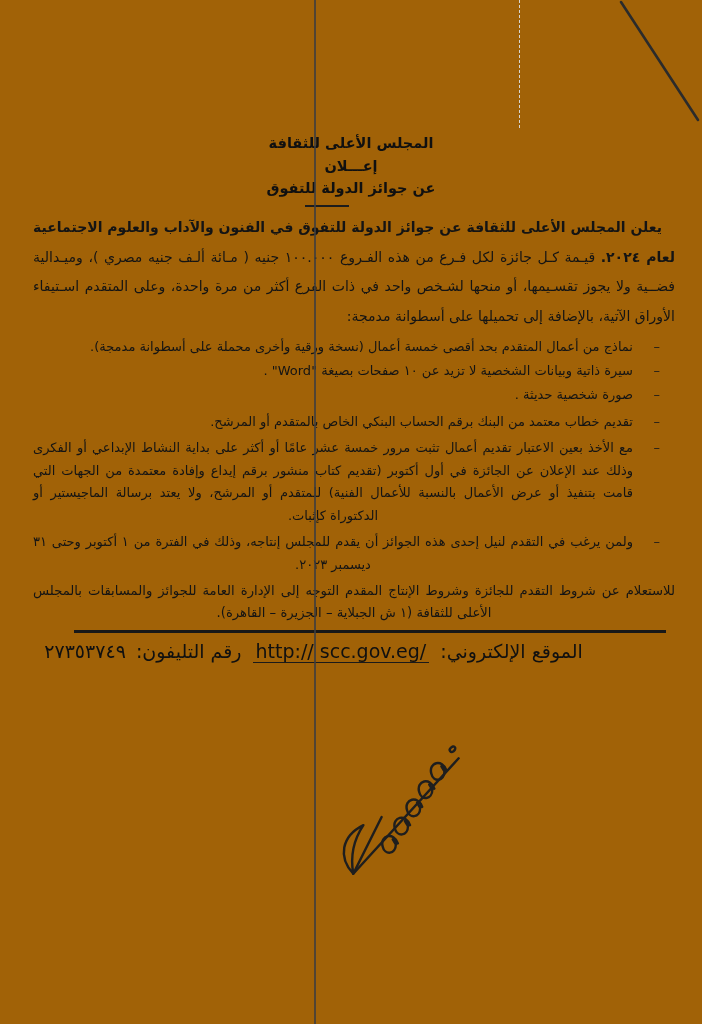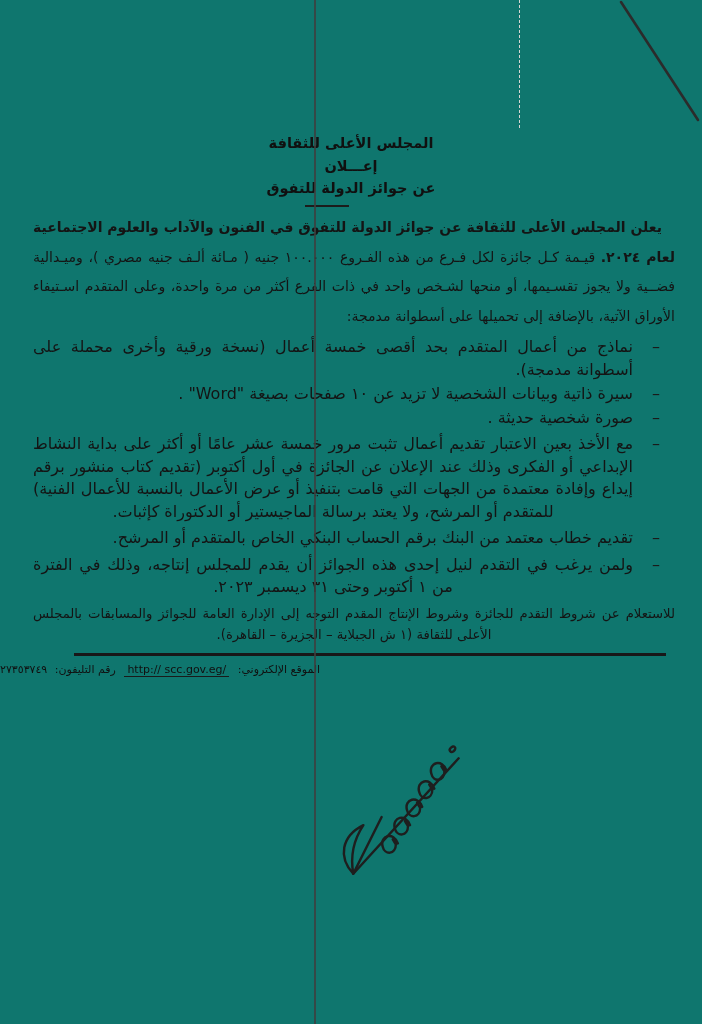--- a/index.html
+++ b/index.html
@@ -1,46 +1,46 @@
 <!DOCTYPE html>
 <html lang="ar" dir="rtl"><head>
 <meta charset="utf-8">
 <style>
   html,body{margin:0;padding:0;background:#e8e8e6;}
   .page{
     position:relative;width:702px;height:1024px;margin:0 auto;
-    background:#0f766e;overflow:hidden;
+    background:#a16207;overflow:hidden;
     font-family:"DejaVu Sans",sans-serif;color:#161616;
     direction:rtl;
   }
   
   .fold-line{position:absolute;top:0;bottom:0;left:314px;width:2px;
     background:#3e3e3e;opacity:.82;z-index:9;pointer-events:none;}
   .diag-svg{position:absolute;top:0;left:0;width:702px;height:1024px;z-index:9;pointer-events:none;}
   .crease{position:absolute;top:0;left:519px;height:128px;width:0;
     border-left:1px dashed #d6d6d2;z-index:1;}
   
   .doc-header{padding-top:132px;text-align:center;font-weight:700;
     font-size:14.5px;line-height:22.5px;color:#101010;}
   .header-underline{width:44px;height:2.5px;background:#1c1c1c;
     margin:5px auto 0;transform:translateX(-24px);}
   
   .doc-body{margin:6px 27px 0 33px;direction:rtl;text-align:justify;color:#141414;}
   .intro{margin:0;font-size:14px;line-height:29.5px;text-indent:13px;}
   .intro strong{font-weight:700;}
   .req-list{list-style:none;margin:5px 0 0;padding:0 42px 0 0;
-    font-size:16px;line-height:22.5px;}
+    font-size:13px;line-height:22.5px;}
   .req-list li{position:relative;margin:0 0 1.5px;}
   .req-list li::before{content:"–";position:absolute;right:-27px;top:0;color:#1a1a1a;}
   .req-list li.spaced{margin-top:4px;}
   .center-last{text-align:justify;text-align-last:center;}
   .closing{margin:4px 0 0;font-size:13.2px;line-height:21.5px;}
   
   .rule{height:3px;background:#181818;border:none;margin:7px 36px 0 74px;}
-  .doc-footer{margin:7px 75px 0 0;text-align:left;font-size:11px;color:#101010;}
+  .doc-footer{margin:7px 75px 0 0;text-align:center;font-size:19px;color:#101010;}
   .url{direction:ltr;unicode-bidi:isolate;display:inline-block;
     border-bottom:1.4px solid #1a1a1a;padding:0 3px;margin:0 5px;}
   .phone-number{margin-right:4px;letter-spacing:1px;}
   
   .signature{position:absolute;left:333px;top:740px;width:152px;height:147px;z-index:5;}
 </style>
 </head>
 <body>
 
 <div class="page">
@@ -61,22 +61,22 @@
   <main class="doc-body">
     <p class="intro">
       <strong>يعلن المجلس الأعلى للثقافة عن جوائز الدولة للتفوق في الفنون والآداب والعلوم الاجتماعية لعام ٢٠٢٤.</strong>
       <span>قيـمة كـل جائزة لكل فـرع من هذه الفـروع ١٠٠.٠٠٠ جنيه ( مـائة ألـف جنيه مصري )، وميـدالية فضــية ولا يجوز تقسـيمها، أو منحها لشـخص واحد في ذات الفرع أكثر من مرة واحدة، وعلى المتقدم اسـتيفاء الأوراق الآتية، بالإضافة إلى تحميلها على أسطوانة مدمجة:</span>
     </p>
 
     <ul class="req-list">
       <li>نماذج من أعمال المتقدم بحد أقصى خمسة أعمال (نسخة ورقية وأخرى محملة على أسطوانة مدمجة).</li>
       <li>سيرة ذاتية وبيانات الشخصية لا تزيد عن ١٠ صفحات بصيغة "Word" .</li>
       <li>صورة شخصية حديثة .</li>
+      <li class="spaced">تقديم خطاب معتمد من البنك برقم الحساب البنكي الخاص بالمتقدم أو المرشح.</li>
       <li class="spaced center-last">مع الأخذ بعين الاعتبار تقديم أعمال تثبت مرور خمسة عشر عامًا أو أكثر على بداية النشاط الإبداعي أو الفكرى وذلك عند الإعلان عن الجائزة في أول أكتوبر (تقديم كتاب منشور برقم إيداع وإفادة معتمدة من الجهات التي قامت بتنفيذ أو عرض الأعمال بالنسبة للأعمال الفنية) للمتقدم أو المرشح، ولا يعتد برسالة الماجيستير أو الدكتوراة كإثبات.</li>
-      <li class="spaced">تقديم خطاب معتمد من البنك برقم الحساب البنكي الخاص بالمتقدم أو المرشح.</li>
       <li class="spaced center-last">ولمن يرغب في التقدم لنيل إحدى هذه الجوائز أن يقدم للمجلس إنتاجه، وذلك في الفترة من ١ أكتوبر وحتى ٣١ ديسمبر ٢٠٢٣.</li>
     </ul>
 
     <p class="closing center-last">للاستعلام عن شروط التقدم للجائزة وشروط الإنتاج المقدم التوجه إلى الإدارة العامة للجوائز والمسابقات بالمجلس الأعلى للثقافة (١ ش الجبلاية – الجزيرة – القاهرة).</p>
   </main>
 
   <hr class="rule">
   <div class="doc-footer">
     <span>الموقع الإلكتروني:</span>
     <span class="url">http:// scc.gov.eg/</span>

